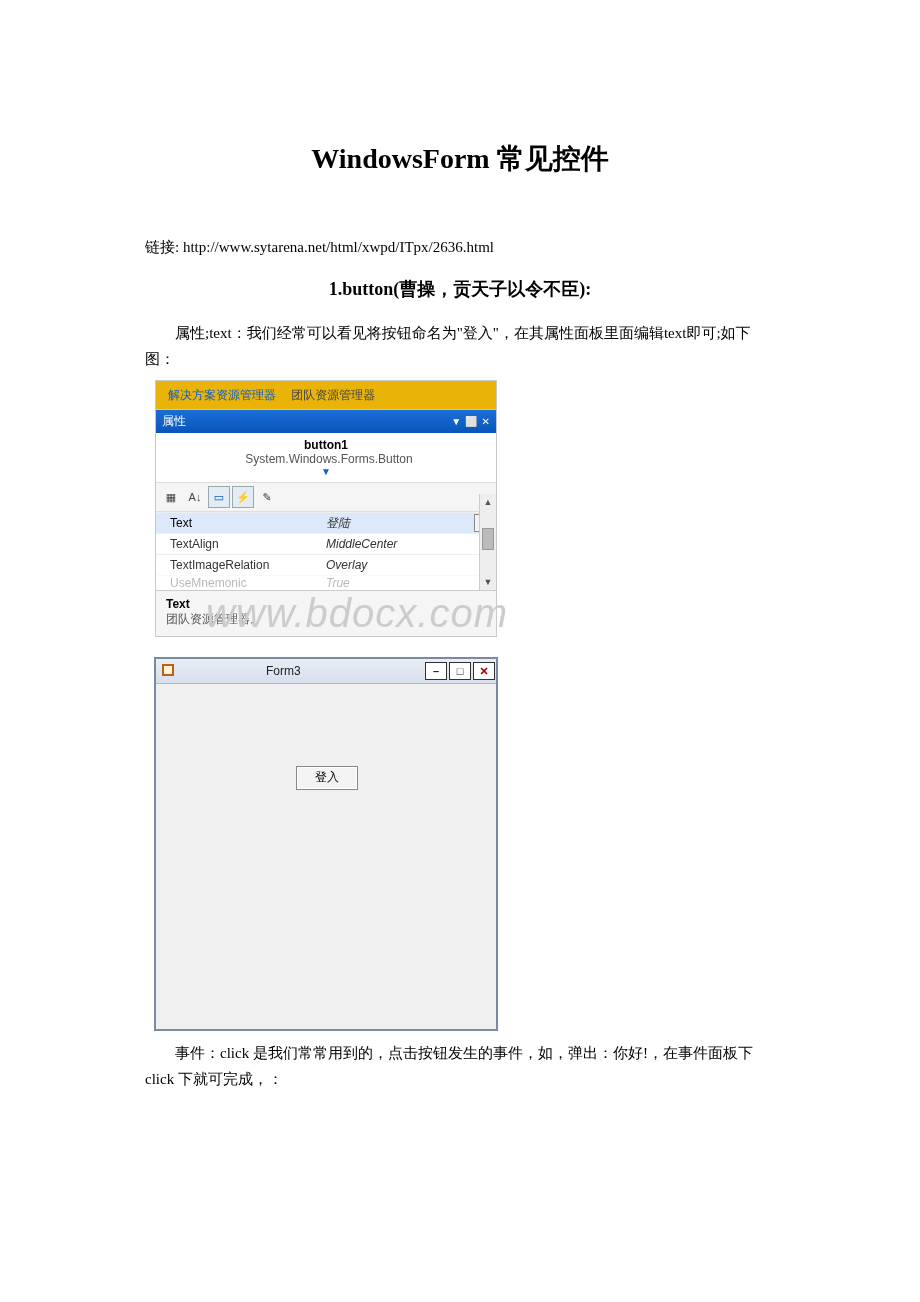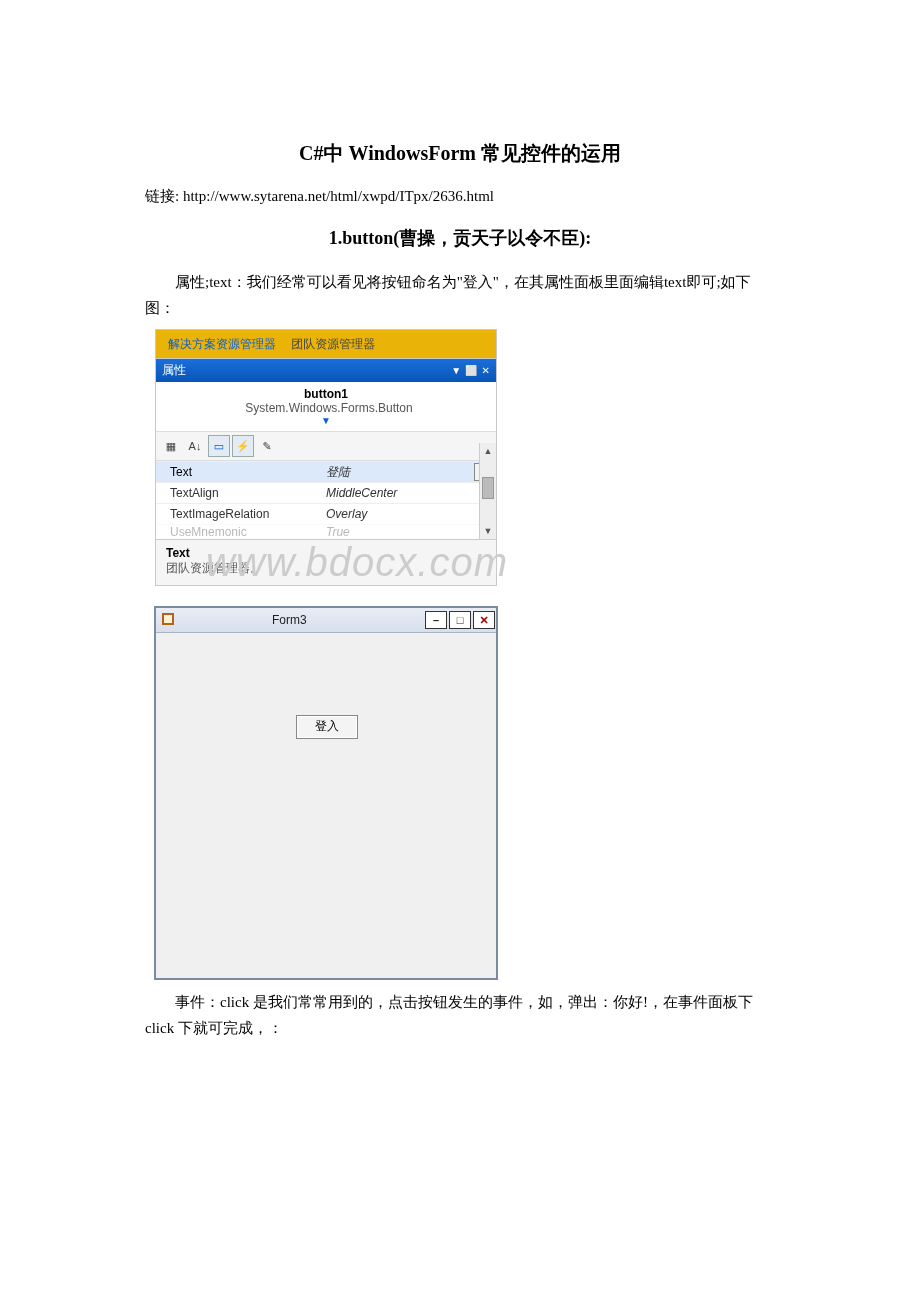--- a/index.html
+++ b/index.html
@@ -165,21 +165,20 @@
     font-family: Tahoma, sans-serif;
     position: relative;
   }
   .form-titlebar {
     height: 24px;
     background: linear-gradient(#e9eef6,#d7dfec);
     border-bottom: 1px solid #aab6c8;
     display:flex; align-items:center;
     font-size:12px;
     color:#222;
-    gap:6px;
   }
   .form-icon {
     width:14px;height:14px;margin:0 90px 0 6px;
   }
   .form-icon div{width:8px;height:8px;border:2px solid #b86018;background:#fff3d6;}
   .form-title { flex:0 0 auto; }
   .form-ctrls { margin-left:auto; display:flex; }
   .form-ctrls .c {
     width:20px;height:16px;border:1px solid #333; margin:0 1px;
     display:flex;align-items:center;justify-content:center;
@@ -199,21 +198,21 @@
     text-align:center;
     line-height:20px;
     box-shadow: 0 0 0 1px #fff inset;
   }
 </style>
 </head>
 <body>
 
 <div class="page">
 
-  <h2 class="title-sub">C#中 WindowsForm 常见控件的运用</h2>
+  <h1 class="title-main">WindowsForm 常见控件</h1>
 
   <p class="link-line no-indent">链接: http://www.sytarena.net/html/xwpd/ITpx/2636.html</p>
 
   <h3 class="section-heading">1.button(曹操，贡天子以令不臣):</h3>
 
   <p class="body-para">属性;text：我们经常可以看见将按钮命名为"登入"，在其属性面板里面编辑text即可;如下图：</p>
 
   <div class="figure-stack">
 
     <div class="panel">

